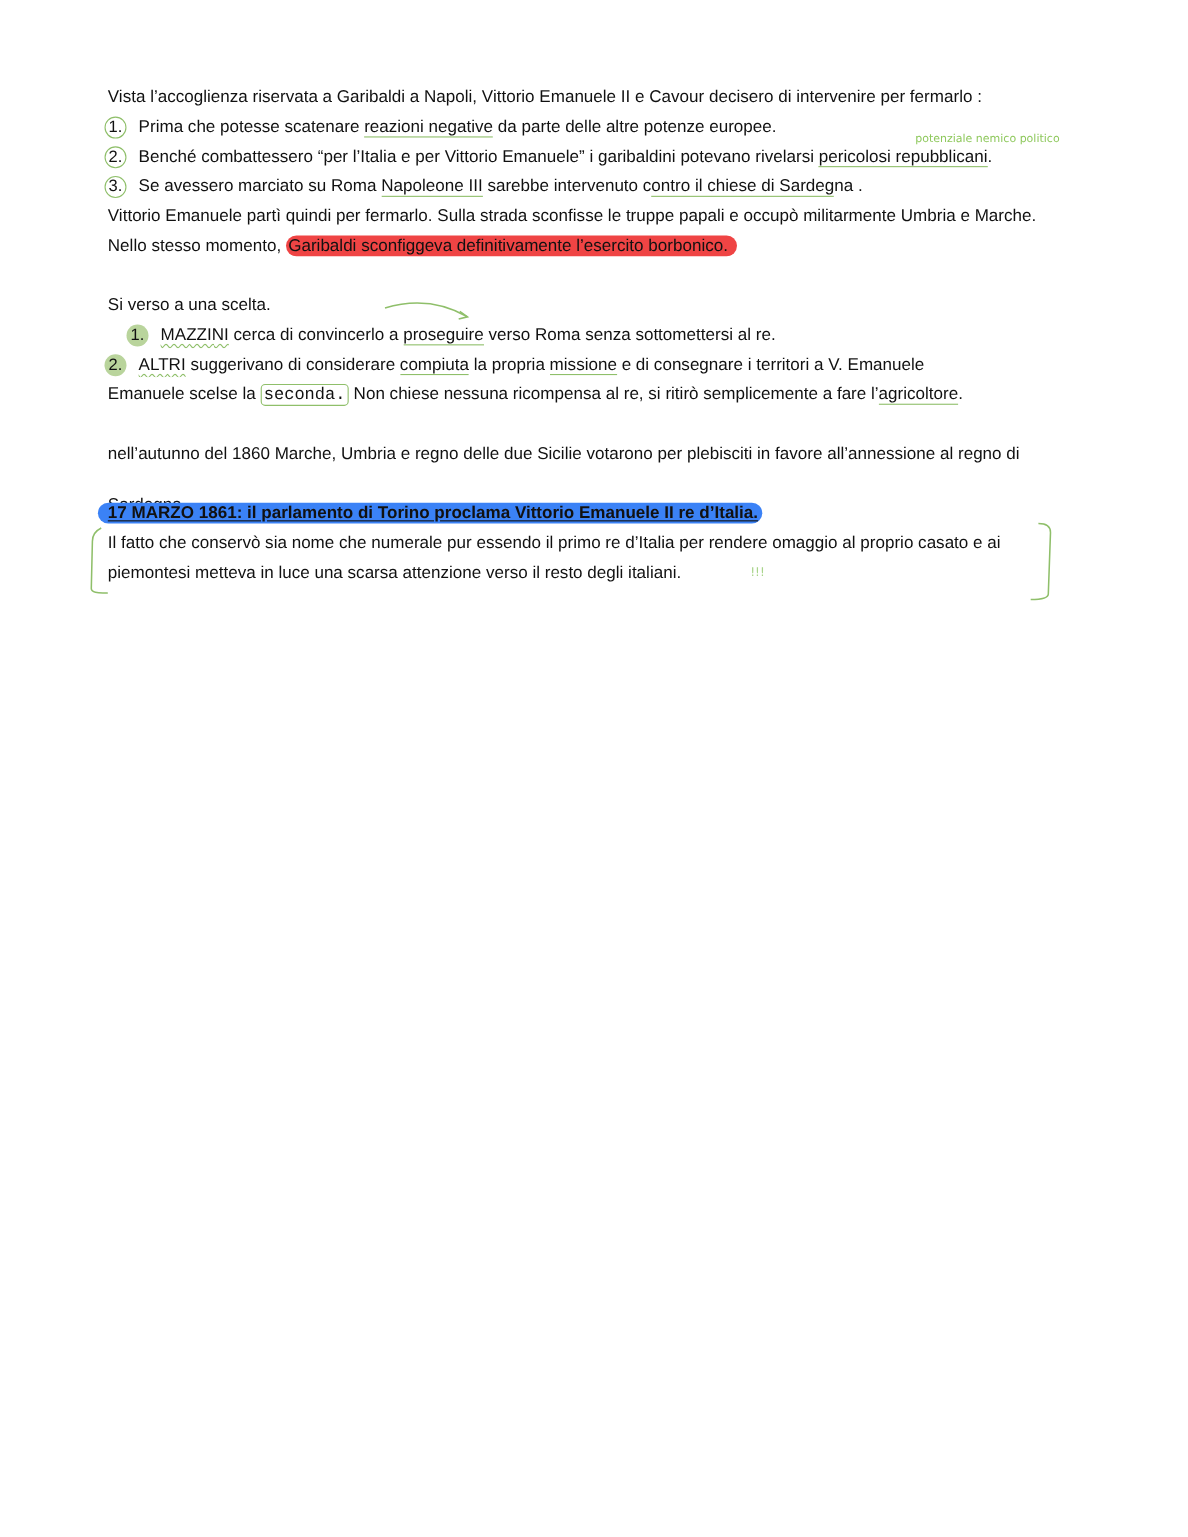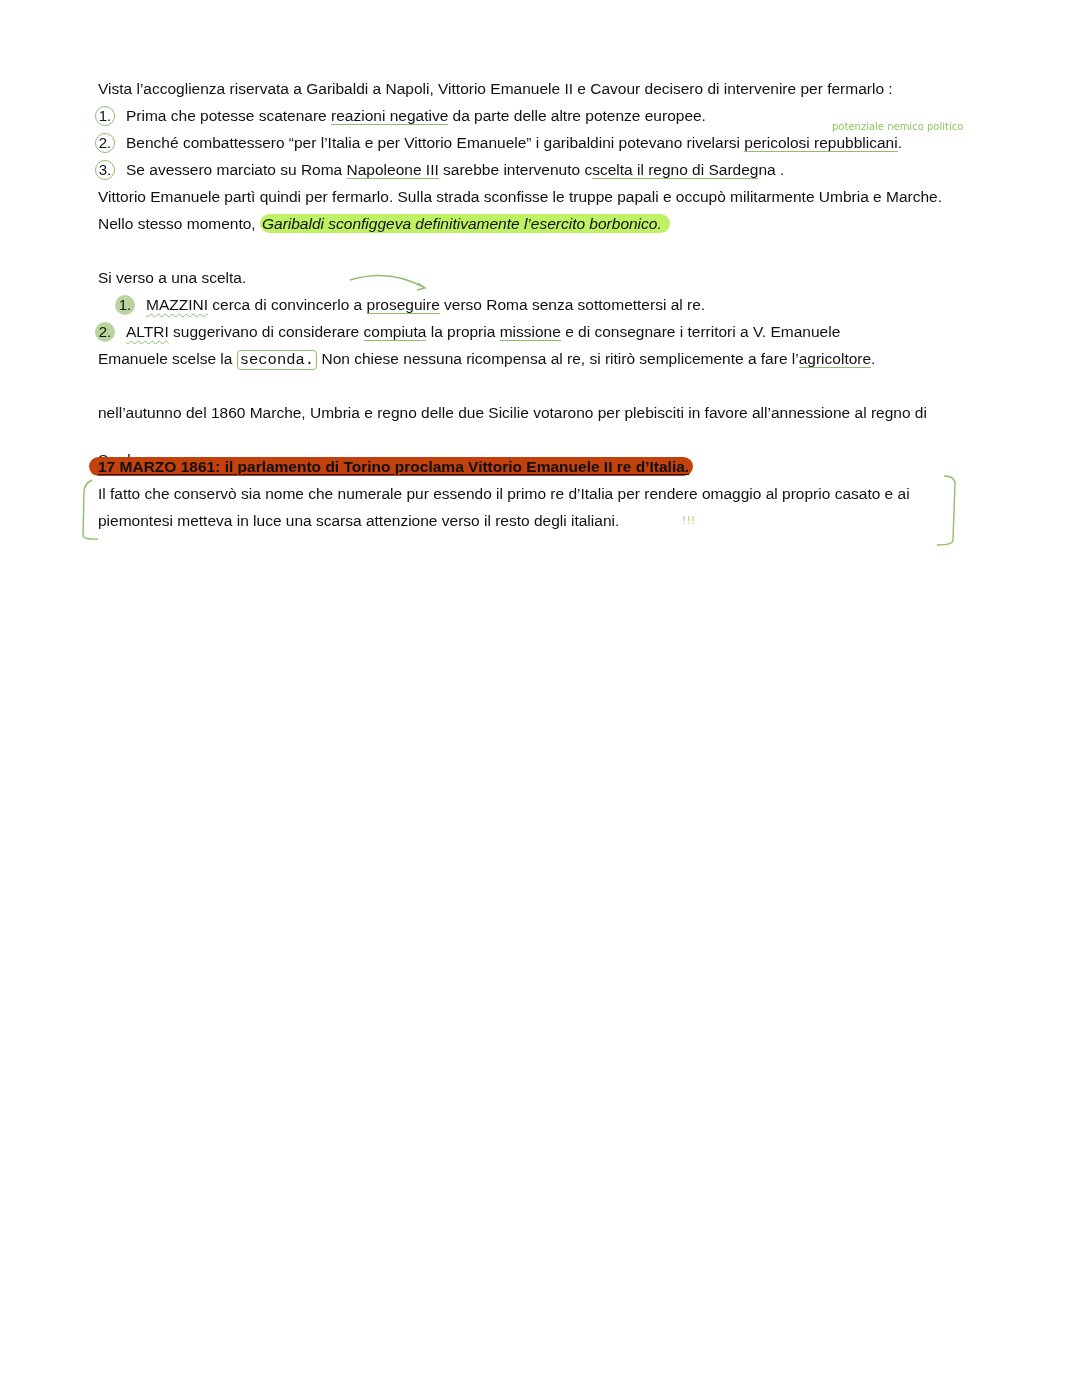--- a/index.html
+++ b/index.html
@@ -7,22 +7,22 @@
            font-family: "Liberation Sans", sans-serif; color: #111111; }
     .page { position: absolute; left: 0; top: 0; width: 1076px; height: 1397px; }
     .line { position: absolute; left: 98px; font-size: 15.5px; line-height: 27px; height: 27px; white-space: nowrap; }
     .item { position: absolute; left: 92px; font-size: 15.5px; line-height: 27px; height: 27px; white-space: nowrap; }
     .num { display: inline-block; width: 20px; height: 20px; margin-right: 14px; text-align: center;
            line-height: 20px; font-size: 15px; vertical-align: 0px; position: relative; left: 3px; }
     .num.circled { border: 1.3px solid #8fbf6a; border-radius: 50%; width: 18px; height: 18px; line-height: 18px; }
     .num.filled { background: #b9d49c; border-radius: 50%; }
     .ul { border-bottom: 1.3px solid #8fbf6a; padding-bottom: 0px; }
     .wavy { text-decoration: underline wavy #8fbf6a; text-decoration-thickness: 1px; text-underline-offset: 3px; }
-    .hl { background: #bef264; border-radius: 10px; padding: 1px 8px 1px 2px; font-style: italic; }
-    .hl-title { background: #c2410c; border-radius: 10px; padding: 1px 4px 1px 9px; margin-left: -9px; }
+    .hl { background: #ef4444; border-radius: 10px; padding: 1px 8px 1px 2px; }
+    .hl-title { background: #3b82f6; border-radius: 10px; padding: 1px 4px 1px 9px; margin-left: -9px; }
     .boxed { border: 1.3px solid #8fbf6a; border-radius: 4px; padding: 0 2px; font-family: Liberation Mono, monospace; }
     .bold-ul { font-weight: bold; text-decoration: underline; text-underline-offset: 2px; }
     .hand-note { position: absolute; left: 832px; top: 121px; font-size: 10px; color: #8ec85c;
                  font-family: "DejaVu Sans", sans-serif; letter-spacing: 0px; white-space: nowrap; }
     .hand-exclaim { position: absolute; left: 682px; top: 514px; font-size: 11px; color: #a8d48a;
                     font-family: "DejaVu Sans", sans-serif; }
     svg.overlay { position: absolute; left: 0; top: 0; pointer-events: none; }
   </style>
 </head>
 <body>
@@ -33,21 +33,21 @@
     <span>Vista l’accoglienza riservata a Garibaldi a Napoli, Vittorio Emanuele II e Cavour decisero di intervenire per fermarlo :</span>
   </div>
 
   <div class="item" style="top:102px;">
     <span class="num circled">1.</span><span>Prima che potesse scatenare </span><span class="ul">reazioni negative</span><span> da parte delle altre potenze europee.</span>
   </div>
   <div class="item" style="top:129px;">
     <span class="num circled">2.</span><span>Benché combattessero “per l’Italia e per Vittorio Emanuele” i garibaldini potevano rivelarsi </span><span class="ul">pericolosi repubblicani</span><span>.</span>
   </div>
   <div class="item" style="top:156px;">
-    <span class="num circled">3.</span><span>Se avessero marciato su Roma </span><span class="ul">Napoleone III</span><span> sarebbe intervenuto c</span><span class="ul">scelta il regno di Sardeg</span><span>na .</span>
+    <span class="num circled">3.</span><span>Se avessero marciato su Roma </span><span class="ul">Napoleone III</span><span> sarebbe intervenuto c</span><span class="ul">ontro il chiese di Sardeg</span><span>na .</span>
   </div>
 
   <div class="hand-note">potenziale nemico politico</div>
 
   <div class="line" style="top:183px;">
     <span>Vittorio Emanuele partì quindi per fermarlo. Sulla strada sconfisse le truppe papali e occupò militarmente Umbria e Marche.</span>
   </div>
   <div class="line" style="top:210px;">
     <span>Nello stesso momento, </span><span class="hl">Garibaldi sconfiggeva definitivamente l’esercito borbonico.</span>
   </div>

